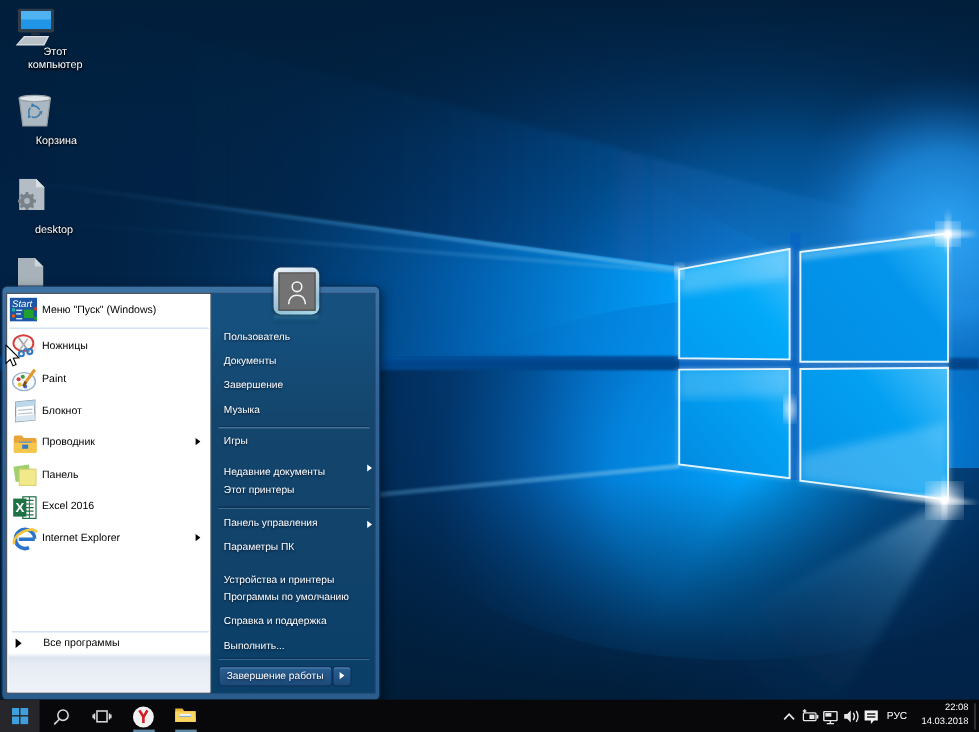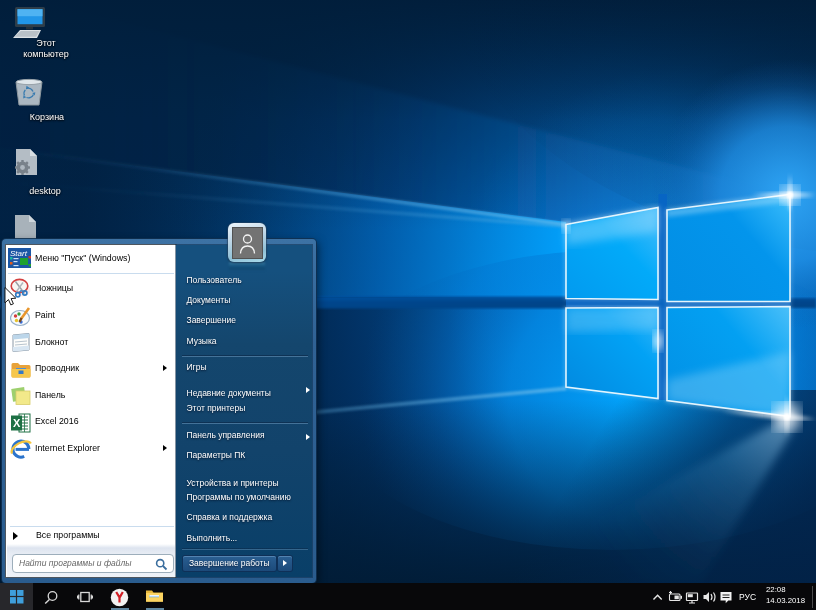--- a/index.html
+++ b/index.html
@@ -24,21 +24,21 @@
 .rarrow{position:absolute;left:304px;width:0;height:0;border-left:4px solid #fff;
  border-top:3.5px solid transparent;border-bottom:3.5px solid transparent;}
 .larrow{position:absolute;left:161px;width:0;height:0;border-left:4px solid #000;
  border-top:3.5px solid transparent;border-bottom:3.5px solid transparent;}
 .micon{position:absolute;left:8px;width:22px;height:22px;}
 
 #taskbar{position:absolute;left:0;top:583px;width:816px;height:27px;background:#08080a;}
 #startbtn{position:absolute;left:0;top:0;width:33px;height:27px;background:#27272b;}
 .tray{position:absolute;top:0;height:28px;}
 #clock{position:absolute;left:766px;top:2px;width:41px;color:#fff;font-size:7.8px;
- text-align:left;line-height:10.8px;}
+ text-align:right;line-height:10.8px;}
 </style></head>
 <body>
 <div id="root">
 <svg class="abs" style="left:0;top:0" width="816" height="610" viewBox="0 0 816 610">
 <defs>
 <radialGradient id="glowWide" cx="670" cy="305" r="520" gradientUnits="userSpaceOnUse">
  <stop offset="0" stop-color="#0473cc" stop-opacity="1"></stop>
  <stop offset="0.35" stop-color="#0361b2" stop-opacity="0.8"></stop>
  <stop offset="0.62" stop-color="#02458b" stop-opacity="0.45"></stop>
  <stop offset="1" stop-color="#01203e" stop-opacity="0"></stop>
@@ -335,27 +335,20 @@
 <svg class="micon" style="top:199px" width="22" height="22" viewBox="0 0 22 22">
  <path d="M19 11.4 L5.6 11.4" stroke="#2b74cc" stroke-width="3" fill="none"></path>
  <path d="M18.9 11 A 8 8 0 1 0 14.2 18.4" stroke="#2b74cc" stroke-width="3" fill="none"></path>
  <path d="M2 15.5 A 10 5.5 -28 0 1 20.8 5.6" fill="none" stroke="#f5c63d" stroke-width="2.2"></path>
 </svg>
 <div class="mitem" style="top:195.5px;height:27px;line-height:27px">Internet Explorer</div>
 <div class="larrow" style="top:206px"></div>
 <div class="abs" style="left:8px;top:286.5px;width:164px;height:1px;background:#c9dcee"></div>
 <div class="abs" style="left:11px;top:293px;width:0;height:0;border-left:5px solid #000;border-top:4px solid transparent;border-bottom:4px solid transparent"></div>
 <div class="mitem" style="left:34px;top:282.5px;height:27px;line-height:27px">Все программы</div>
-<div class="abs" style="left:10px;top:315px;width:160px;height:17px;background:#fff;border:1px solid #9daebb;border-radius:4px">
- <div class="abs" style="left:6px;top:0;height:17px;line-height:17px;font-size:8.5px;font-style:italic;color:#666">Найти программы и файлы</div>
- <svg class="abs" style="right:5px;top:2.5px" width="13" height="13" viewBox="0 0 13 13">
-  <circle cx="5.2" cy="5.2" r="3.6" fill="none" stroke="#3b6e9e" stroke-width="1.6"></circle>
-  <path d="M8 8 L11.5 11.5" stroke="#3b6e9e" stroke-width="1.8"></path>
- </svg>
-</div>
 
 <div class="abs" style="left:226px;top:-16px;width:38px;height:39px;border-radius:6px;background:linear-gradient(165deg,#eef6fc 0%,#bcd5e6 40%,#8fc0d6 75%,#aadcec 100%);box-shadow:0 0 0 1px rgba(40,70,100,.55),0 1px 3px rgba(0,0,0,.35)">
  <div class="abs" style="left:3.5px;top:3.5px;width:31px;height:32px;background:#737373;box-shadow:inset 0 0 0 1px #525252">
   <svg width="31" height="32" viewBox="0 0 31 32">
    <circle cx="15.5" cy="12" r="4" fill="none" stroke="#f4f4f4" stroke-width="1.3"></circle>
    <path d="M8.5 26.5 Q9 19 15.5 19 Q22 19 22.5 26.5" fill="none" stroke="#f4f4f4" stroke-width="1.3"></path>
   </svg>
  </div>
 </div>
 <div class="ritem" style="top:35.6px">Пользователь</div>

